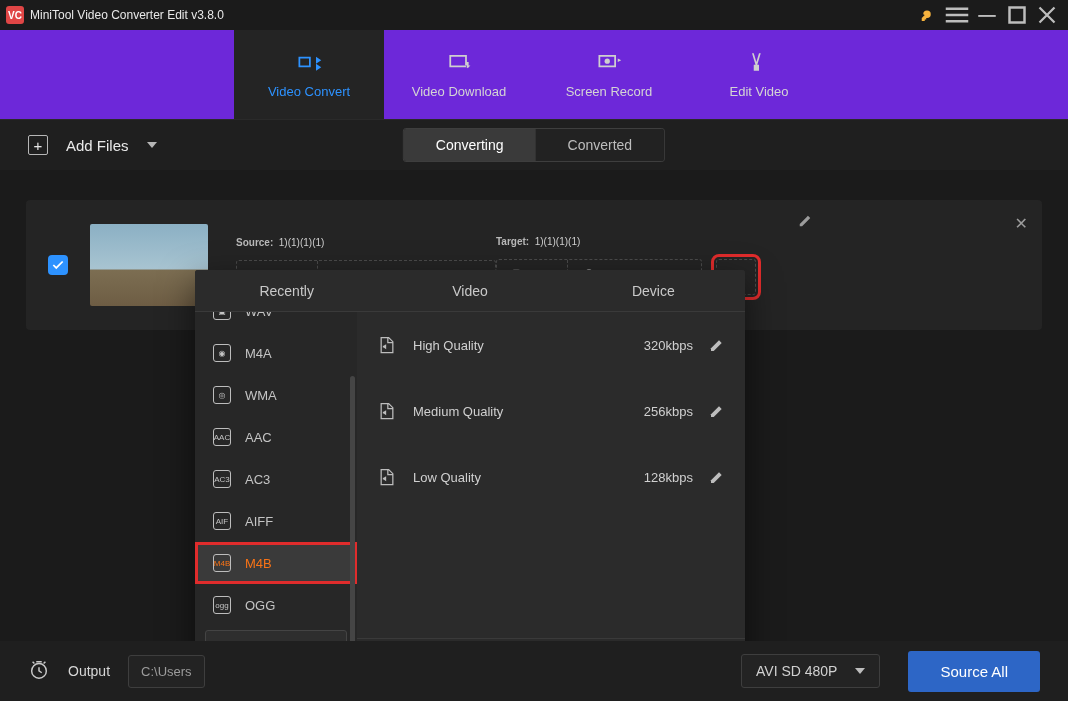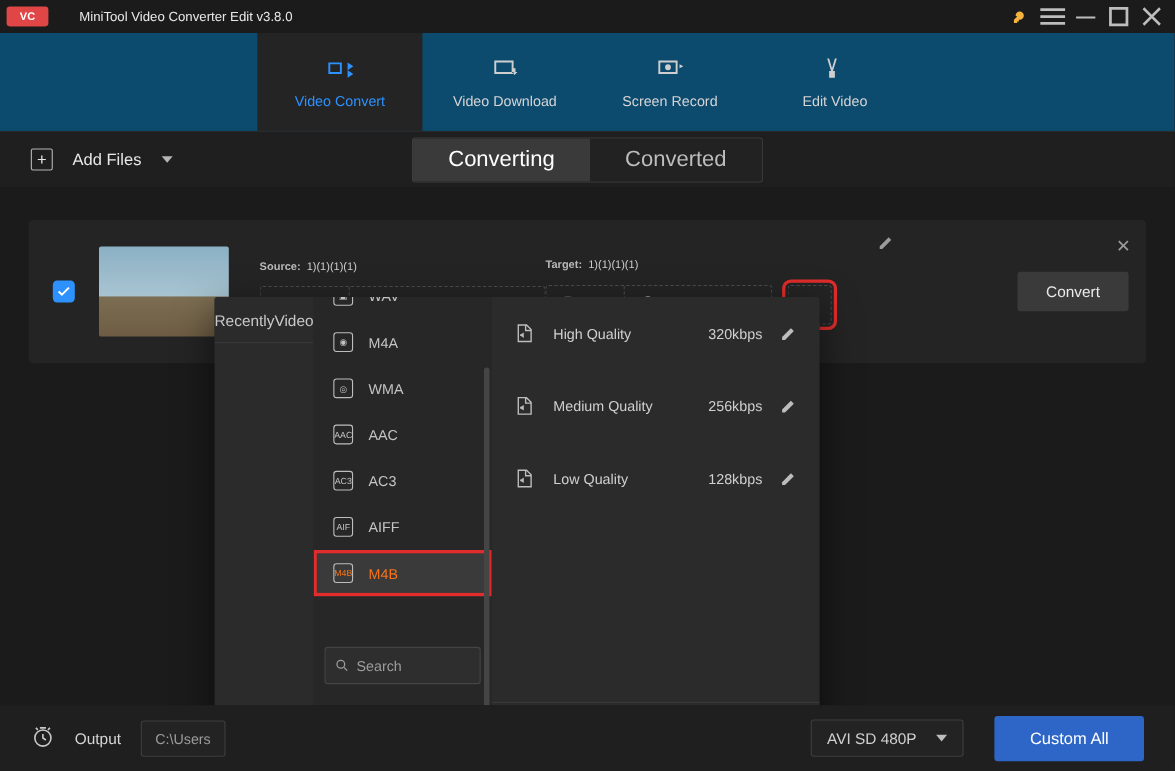--- a/index.html
+++ b/index.html
@@ -16,43 +16,43 @@
 
   
   .titlebar {
     height: 30px;
     display: flex;
     align-items: center;
     padding: 0 6px;
     background: #1b1b1b;
   }
   .titlebar .logo {
-    width: 38px; height: 18px;
+    width: 18px; height: 18px;
     background: #e04646;
     border-radius: 3px;
     display: flex; align-items: center; justify-content: center;
     font-size: 10px; font-weight: bold; color: #fff;
-    margin-right: 28px;
+    margin-right: 6px;
   }
   .titlebar .title { font-size: 12px; color: #e8e8e8; }
   .titlebar .spacer { flex: 1; }
   .titlebar .win-icon {
     width: 30px; height: 30px;
     display: flex; align-items: center; justify-content: center;
     fill: #bdbdbd;
   }
   .titlebar .key { color:#f6b23e; }
 
   
   .nav {
     height: 90px;
     display: flex;
     justify-content: center;
     align-items: stretch;
-    background: #0c4a6e;
+    background: #6d28d9;
     border-bottom: 1px solid #2a2a2a;
   }
   .nav-item {
     width: 150px;
     display: flex;
     flex-direction: column;
     align-items: center;
     justify-content: center;
     gap: 10px;
     color: #d4d4d4;
@@ -82,21 +82,21 @@
   .addfiles .caret {
     border-left: 5px solid transparent;
     border-right: 5px solid transparent;
     border-top: 6px solid #b6b6b6;
   }
   .segm {
     position:absolute; left:50%; transform:translateX(-50%);
     display:flex; border:1px solid #3e3e3e; border-radius:3px; overflow:hidden;
   }
   .segm button {
-    background:#222; border:none; color:#bdbdbd; font-size:20px;
+    background:#222; border:none; color:#bdbdbd; font-size:14px;
     padding:8px 32px; cursor:pointer;
   }
   .segm button.active { background:#3a3a3a; color:#fff; }
 
   
   .clip {
     margin: 30px 26px 0 26px;
     background: #242424;
     border-radius: 4px;
     height: 130px;
@@ -151,21 +151,21 @@
   }
 
   
   .panel {
     position:absolute;
     left:195px; top:270px;
     width:550px; height:420px;
     background:#2b2b2b;
     border-radius:3px;
     box-shadow: 0 12px 35px rgba(0,0,0,.55);
-    display:flex; flex-direction:row;
+    display:flex; flex-direction:column;
     overflow:hidden;
   }
   .panel-tabs{
     height:42px; display:flex;
     border-bottom:1px solid #3a3a3a;
     background:#2b2b2b;
   }
   .panel-tabs button{
     flex:1; background:none;border:none;color:#c9c9c9;font-size:14px;cursor:pointer;
     position:relative;
@@ -372,28 +372,28 @@
             <path d="M4 4h7v2H6v5H4zM20 20h-7v-2h5v-5h2z"></path>
           </svg>
       </div>
     </div>
   </div>
 
   <svg class="tgt-edit-icon" viewBox="0 0 24 24">
       <path d="M3 17v4h4L19 9l-4-4L3 17zM21 7l-2 2-4-4 2-2 4 4z"></path>
     </svg>
 
-  <button class="convert-btn">Convert</button>
   <span class="close-x">✕</span>
 </div>
 
 <div class="panel">
   <div class="panel-tabs">
     <button>Recently</button>
     <button>Video</button>
+    <button>Device</button>
   </div>
   <div class="panel-body">
     <div class="panel-left">
       <div style="flex:1;overflow:hidden;height:330px;margin-top:-22px;">
         <div class="fmt-item">
             <div class="ico">▣</div>
             <span>WAV</span>
           </div>
         <div class="fmt-item">
             <div class="ico">◉</div>
@@ -411,20 +411,24 @@
             <div class="ico">AC3</div>
             <span>AC3</span>
           </div>
         <div class="fmt-item">
             <div class="ico">AIF</div>
             <span>AIFF</span>
           </div>
         <div class="fmt-item selected">
             <div class="ico">M4B</div>
             <span>M4B</span>
+          </div>
+        <div class="fmt-item">
+            <div class="ico">ogg</div>
+            <span>OGG</span>
           </div>
       </div>
       <div class="search">
         <svg viewBox="0 0 24 24" style="width:14px;height:14px;fill:none;stroke:#9c9c9c;stroke-width:2">
             <circle cx="10" cy="10" r="6"></circle>
             <path d="M15 15l5 5"></path>
           </svg>
         <span>Search</span>
       </div>
     </div>
@@ -479,15 +483,15 @@
       </svg>
   </div>
   <span class="out-label">Output</span>
   <div class="out-path">C:\Users</div>
 
   <div class="conv-all">
     <div class="target-sel">
       <span>AVI SD 480P</span>
       <div class="caret"></div>
     </div>
-    <button class="convert-all-btn">Custom All</button>
+    <button class="convert-all-btn">Source All</button>
   </div>
 </div>
 
 </body></html>

